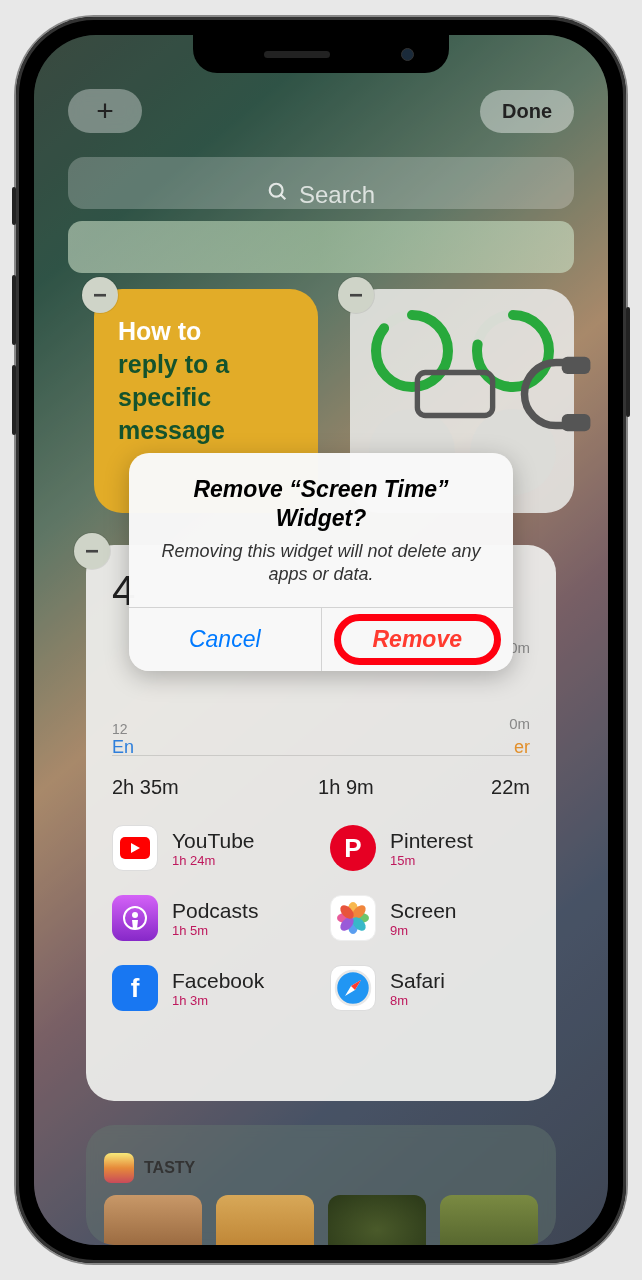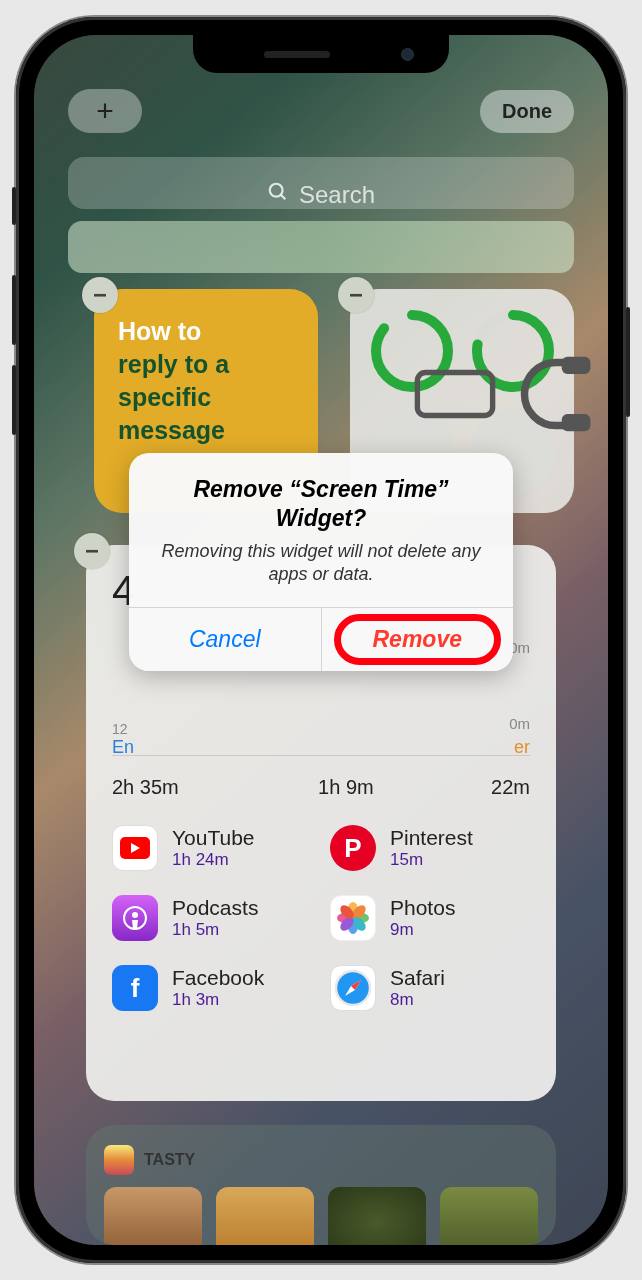--- a/index.html
+++ b/index.html
@@ -166,37 +166,37 @@
     grid-template-columns: 1fr 1fr;
     row-gap: 24px; column-gap: 18px;
   }
   .app-cell { display: flex; align-items: center; gap: 14px; }
   .app-icon {
     width: 46px; height: 46px; border-radius: 11px;
     display: flex; align-items: center; justify-content: center;
     font-size: 26px; font-weight: 700; color: #fff;
   }
   .app-name { font-size: 21px; color: #222; }
-  .app-time { font-size: 17px; color: #4c1d95; }
+  .app-time { font-size: 13px; color: #be185d; }
 
   .yt { background: #fff; border:1px solid #ddd; }
   .yt .inner { width: 30px; height: 22px; background: #ff0000; border-radius: 5px; display:flex;align-items:center;justify-content:center; }
   .yt .tri { width:0;height:0;border-left:9px solid #fff;border-top:5px solid transparent;border-bottom:5px solid transparent; }
   .pin { background: #e60023; border-radius: 50%; }
   .pod { background: linear-gradient(#d462f7,#8628c8); }
   .photos { background: #fff; border:1px solid #eee; }
   .fb { background: #1877f2; }
   .sf { background: #fff; border:1px solid #ddd; }
 
   
   .tasty-widget {
     top: 1090px; left: 52px; right: 52px; height: 120px;
     background: rgba(100,120,110,0.45);
     backdrop-filter: blur(6px);
-    padding: 20px 18px;
+    padding: 28px 18px;
     overflow: hidden;
   }
   .tasty-header { display: flex; align-items: center; gap: 10px; font-size: 16px; font-weight: 700; color: #333; }
   .tasty-icon { width: 30px; height: 30px; border-radius: 7px; background: linear-gradient(#f8e97a,#e68a3a,#c84a5a); }
   .tasty-thumbs { display: flex; gap: 14px; margin-top: 12px; }
   .tasty-thumbs > div { width: 106px; height: 70px; border-radius: 12px; }
   .tt1 { background: linear-gradient(#c89868,#8a5a32); }
   .tt2 { background: linear-gradient(#d8a858,#b67a2a); }
   .tt3 { background: radial-gradient(#4a5a2a,#2a3818); }
   .tt4 { background: linear-gradient(#7a8a42,#4a5a28); }
@@ -367,21 +367,21 @@
               <ellipse cx="25" cy="17" rx="8" ry="5" fill="#6cc56c"></ellipse>
               <ellipse cx="17" cy="25" rx="5" ry="8" fill="#5a9ef0"></ellipse>
               <ellipse cx="9" cy="17" rx="8" ry="5" fill="#e85a9a"></ellipse>
               <ellipse cx="23" cy="11" rx="5" ry="8" fill="#f0863c" transform="rotate(45 23 11)"></ellipse>
               <ellipse cx="23" cy="23" rx="5" ry="8" fill="#38b8c8" transform="rotate(-45 23 23)"></ellipse>
               <ellipse cx="11" cy="23" rx="5" ry="8" fill="#9a5ad8" transform="rotate(45 11 23)"></ellipse>
               <ellipse cx="11" cy="11" rx="5" ry="8" fill="#e8543c" transform="rotate(-45 11 11)"></ellipse>
             </svg>
           </div>
           <div>
-              <div class="app-name">Photos</div>
+              <div class="app-name">Screen</div>
                <div class="app-time">9m</div>
             </div>
         </div>
         <div class="app-cell">
           <div class="app-icon fb">f</div>
           <div>
               <div class="app-name">Facebook</div>
                <div class="app-time">1h 3m</div>
             </div>
         </div>

